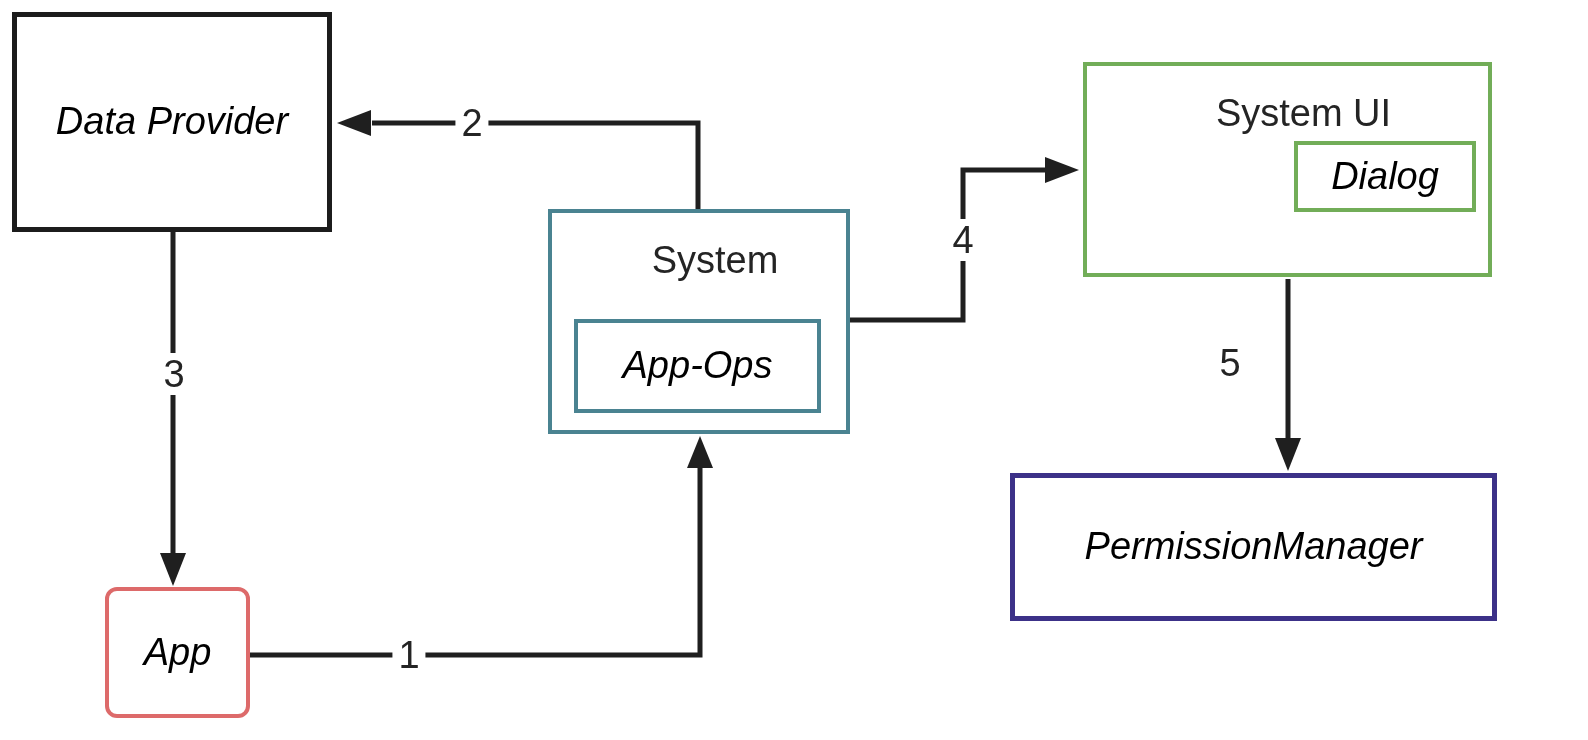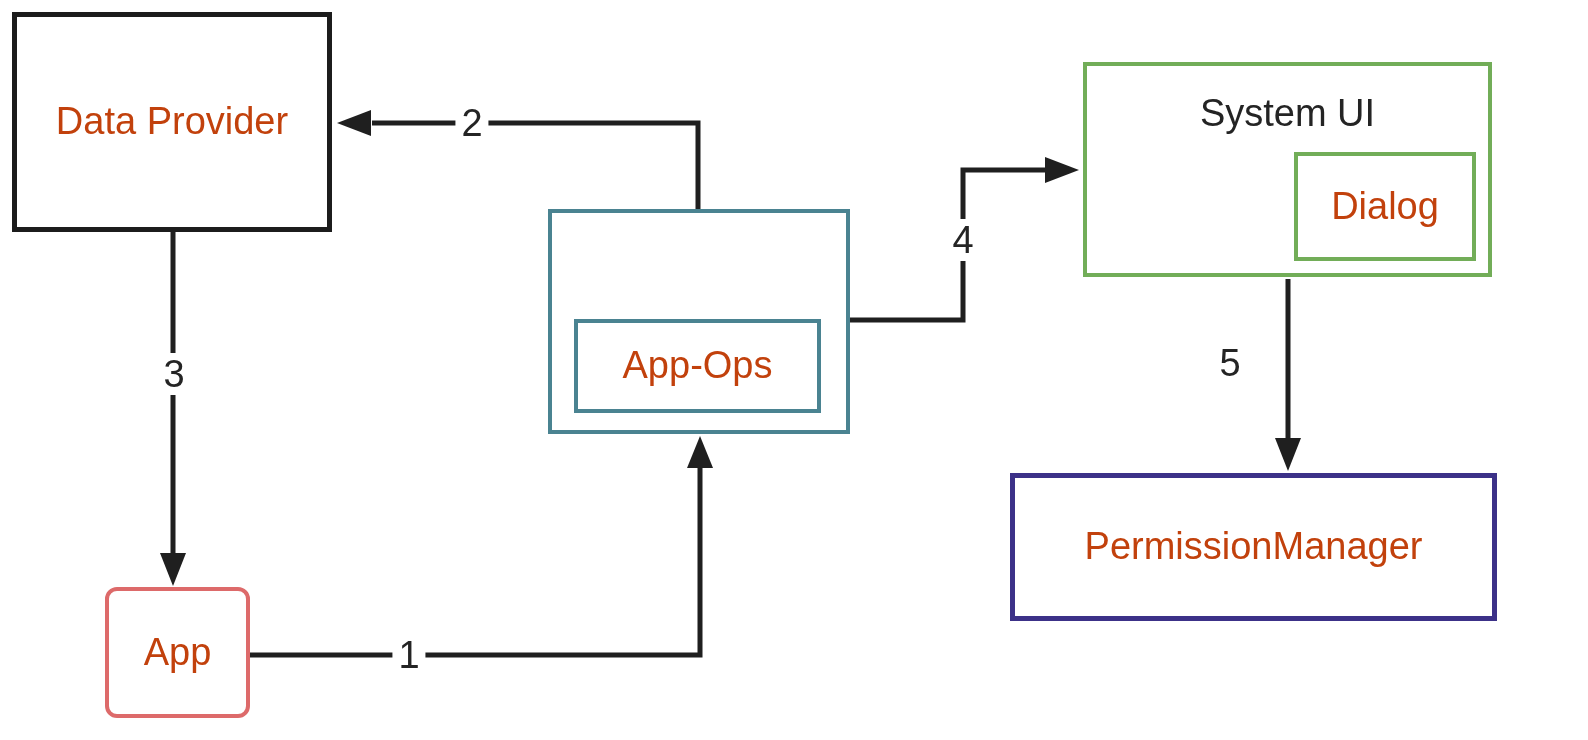--- a/index.html
+++ b/index.html
@@ -19,48 +19,50 @@
     position: absolute;
     box-sizing: border-box;
     background: #ffffff;
     display: flex;
     align-items: center;
     justify-content: center;
   }
   .node .label {
     font-size: 38px;
     line-height: 1.15;
-    color: #c2410c;
+    color: #000000;
     white-space: nowrap;
+    font-style: italic;
   }
   .node .label-top {
     position: absolute;
     top: 26px;
     left: 0;
     width: 100%;
     text-align: center;
     font-size: 38px;
     line-height: 1.15;
     color: #242424;
+    padding-left: 16px;
   }
   .inner-box {
     position: absolute;
     box-sizing: border-box;
     background: #ffffff;
     display: flex;
     align-items: center;
     justify-content: center;
   }
 
   #node-data-provider { left: 12px;  top: 12px;  width: 320px; height: 220px; border: 5px solid #1c1c1c; }
   #node-app           { left: 105px; top: 587px; width: 145px; height: 131px; border: 4px solid #dd6a6a; }
   #node-system        { left: 548px; top: 209px; width: 302px; height: 225px; border: 4px solid #4a8391; }
   #node-app-ops       { left: 22px;  top: 106px; width: 247px; height: 94px;  border: 4px solid #4a8391; }
   #node-system-ui     { left: 1083px; top: 62px; width: 409px; height: 215px; border: 4px solid #72ad58; }
-  #node-dialog        { left: 207px; top: 86px;  width: 182px; height: 109px;  border: 4px solid #ec4899; }
+  #node-dialog        { left: 207px; top: 75px;  width: 182px; height: 71px;  border: 4px solid #ec4899; }
   #node-permission-manager { left: 1010px; top: 473px; width: 487px; height: 148px; border: 5px solid #3c3188; }
 
   .edge-label {
     position: absolute;
     transform: translate(-50%, -50%);
     font-size: 38px;
     line-height: 1;
     color: #242424;
     background: #ffffff;
     padding: 2px 6px;
@@ -106,20 +108,21 @@
 
   <div class="node" id="node-data-provider" style="border-color: rgb(28, 28, 28);">
     <span class="label">Data Provider</span>
   </div>
 
   <div class="node" id="node-app" style="border-color: rgb(221, 106, 106); border-radius: 12px;">
     <span class="label">App</span>
   </div>
 
   <div class="node" id="node-system" style="border-color: rgb(74, 131, 145);">
+    <span class="label-top">System</span>
     <div class="inner-box" id="node-app-ops" style="border-color: rgb(74, 131, 145);">
       <span class="label">App-Ops</span>
     </div>
   </div>
 
   <div class="node" id="node-system-ui" style="border-color: rgb(114, 173, 88);">
     <span class="label-top">System UI</span>
     <div class="inner-box" id="node-dialog" style="border-color: rgb(114, 173, 88);">
       <span class="label">Dialog</span>
     </div>

